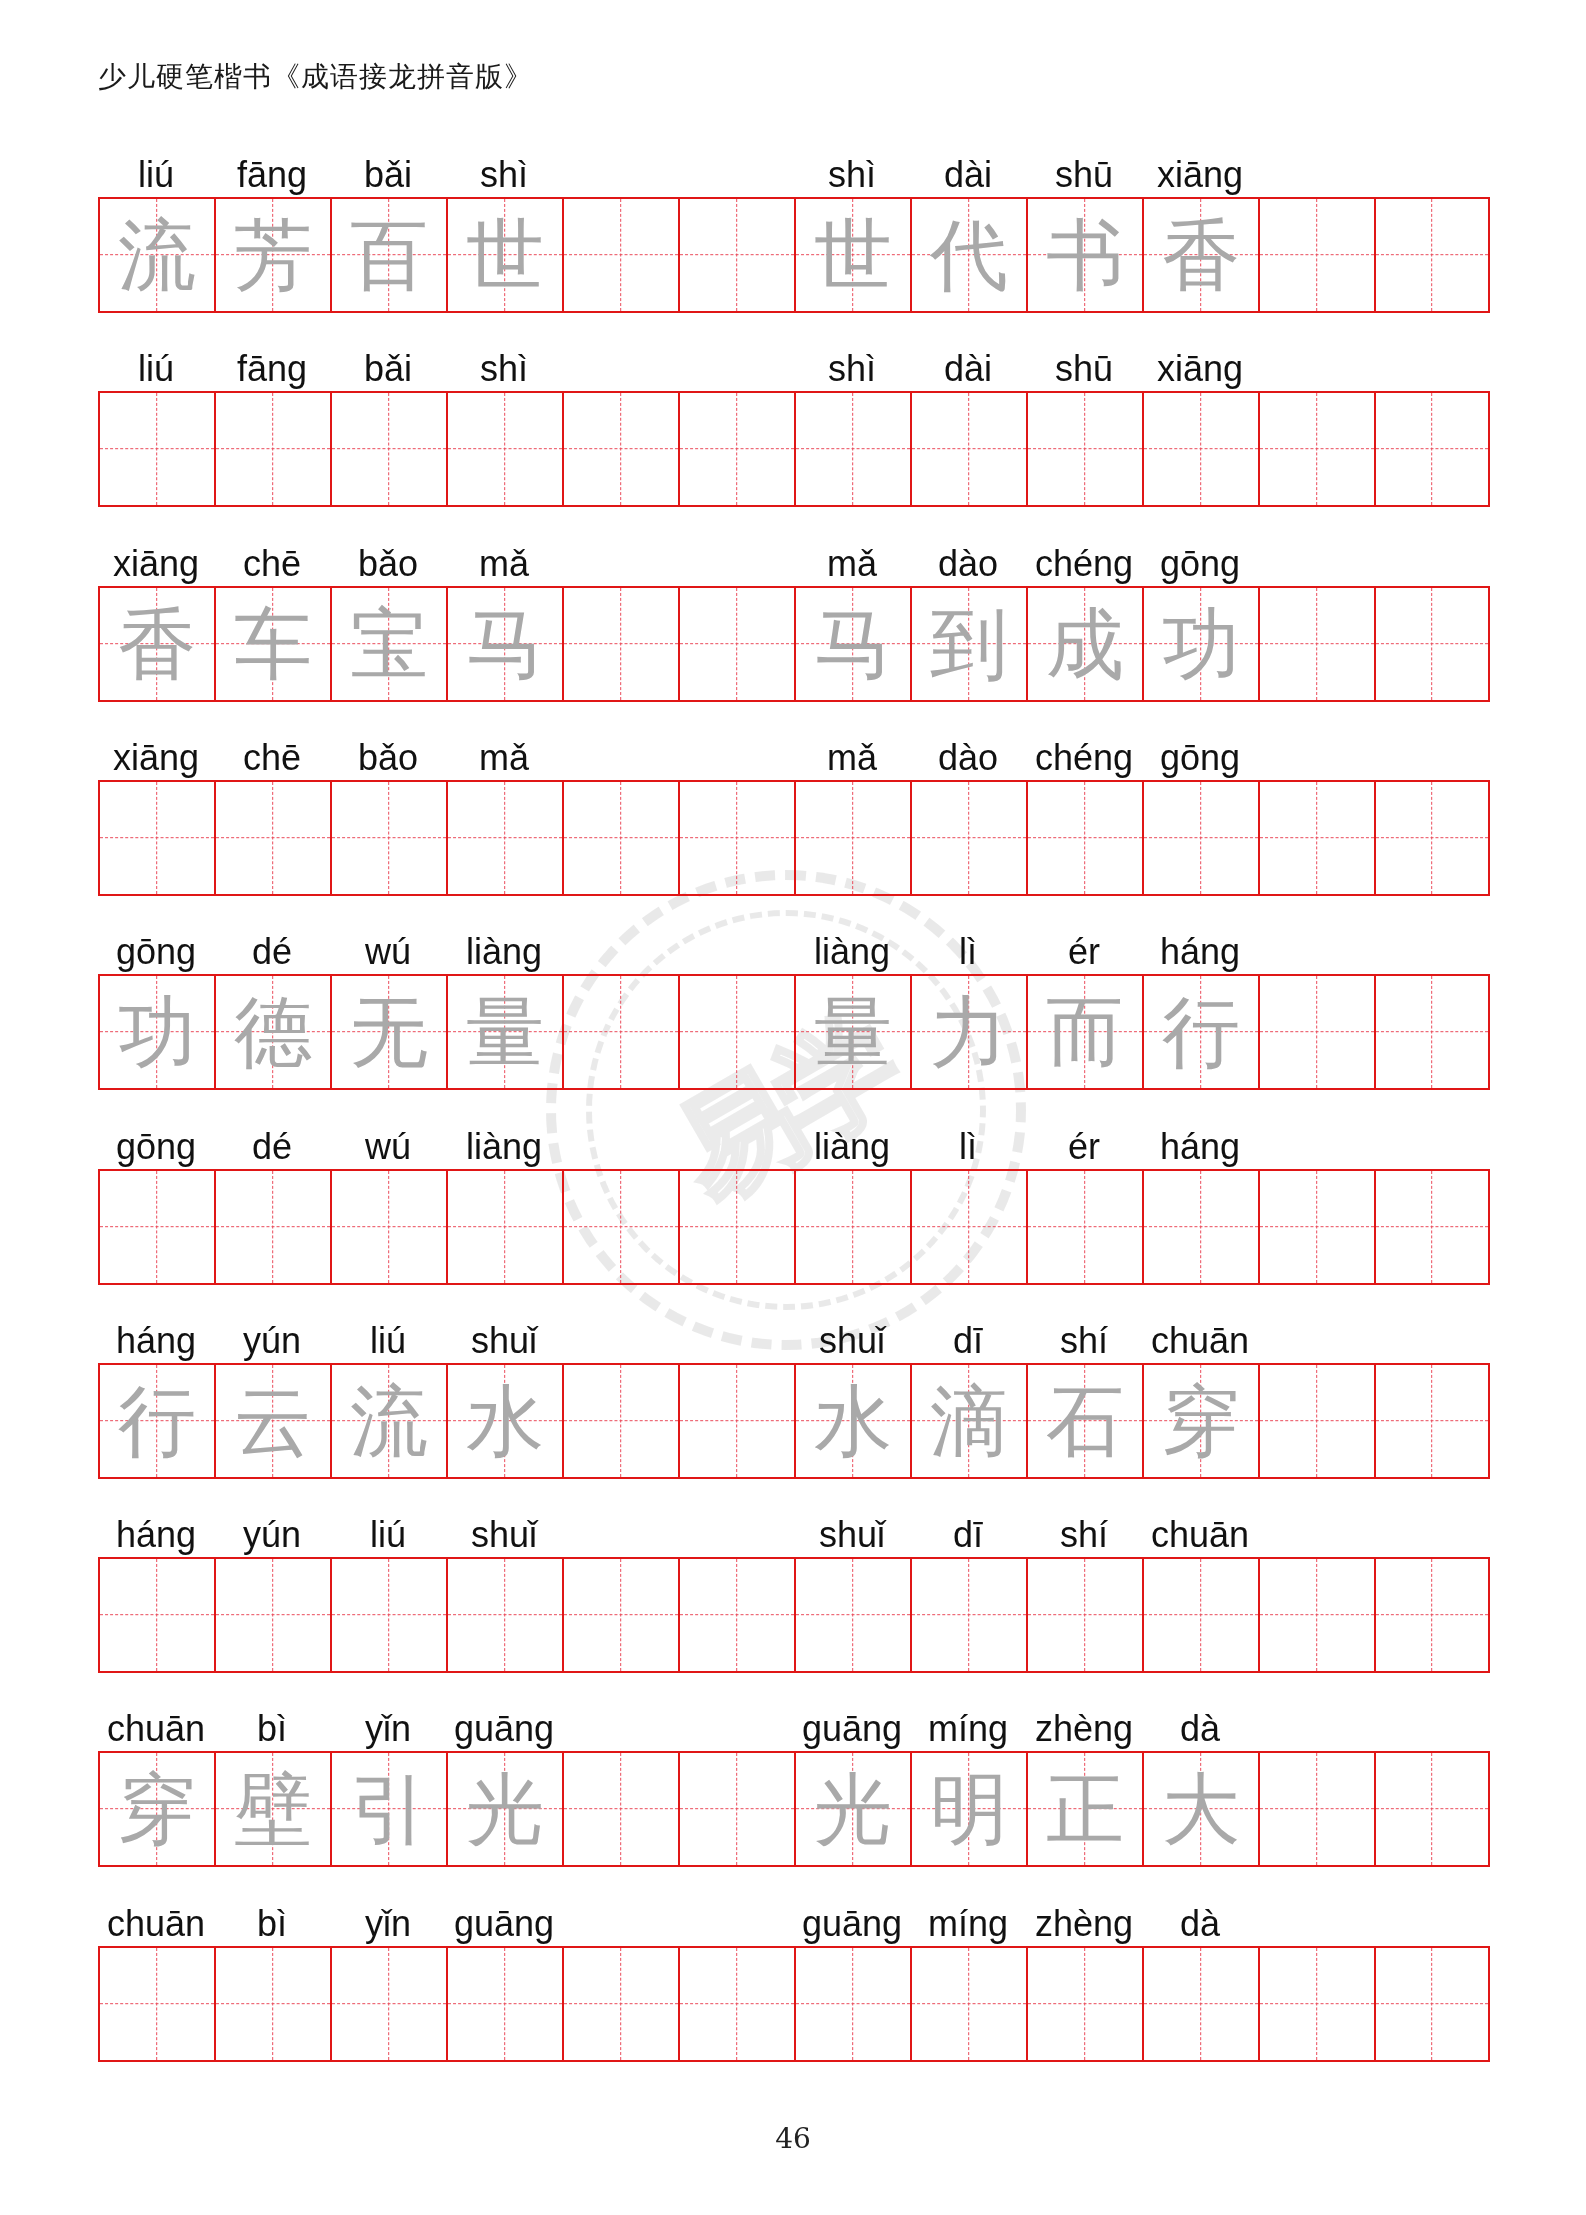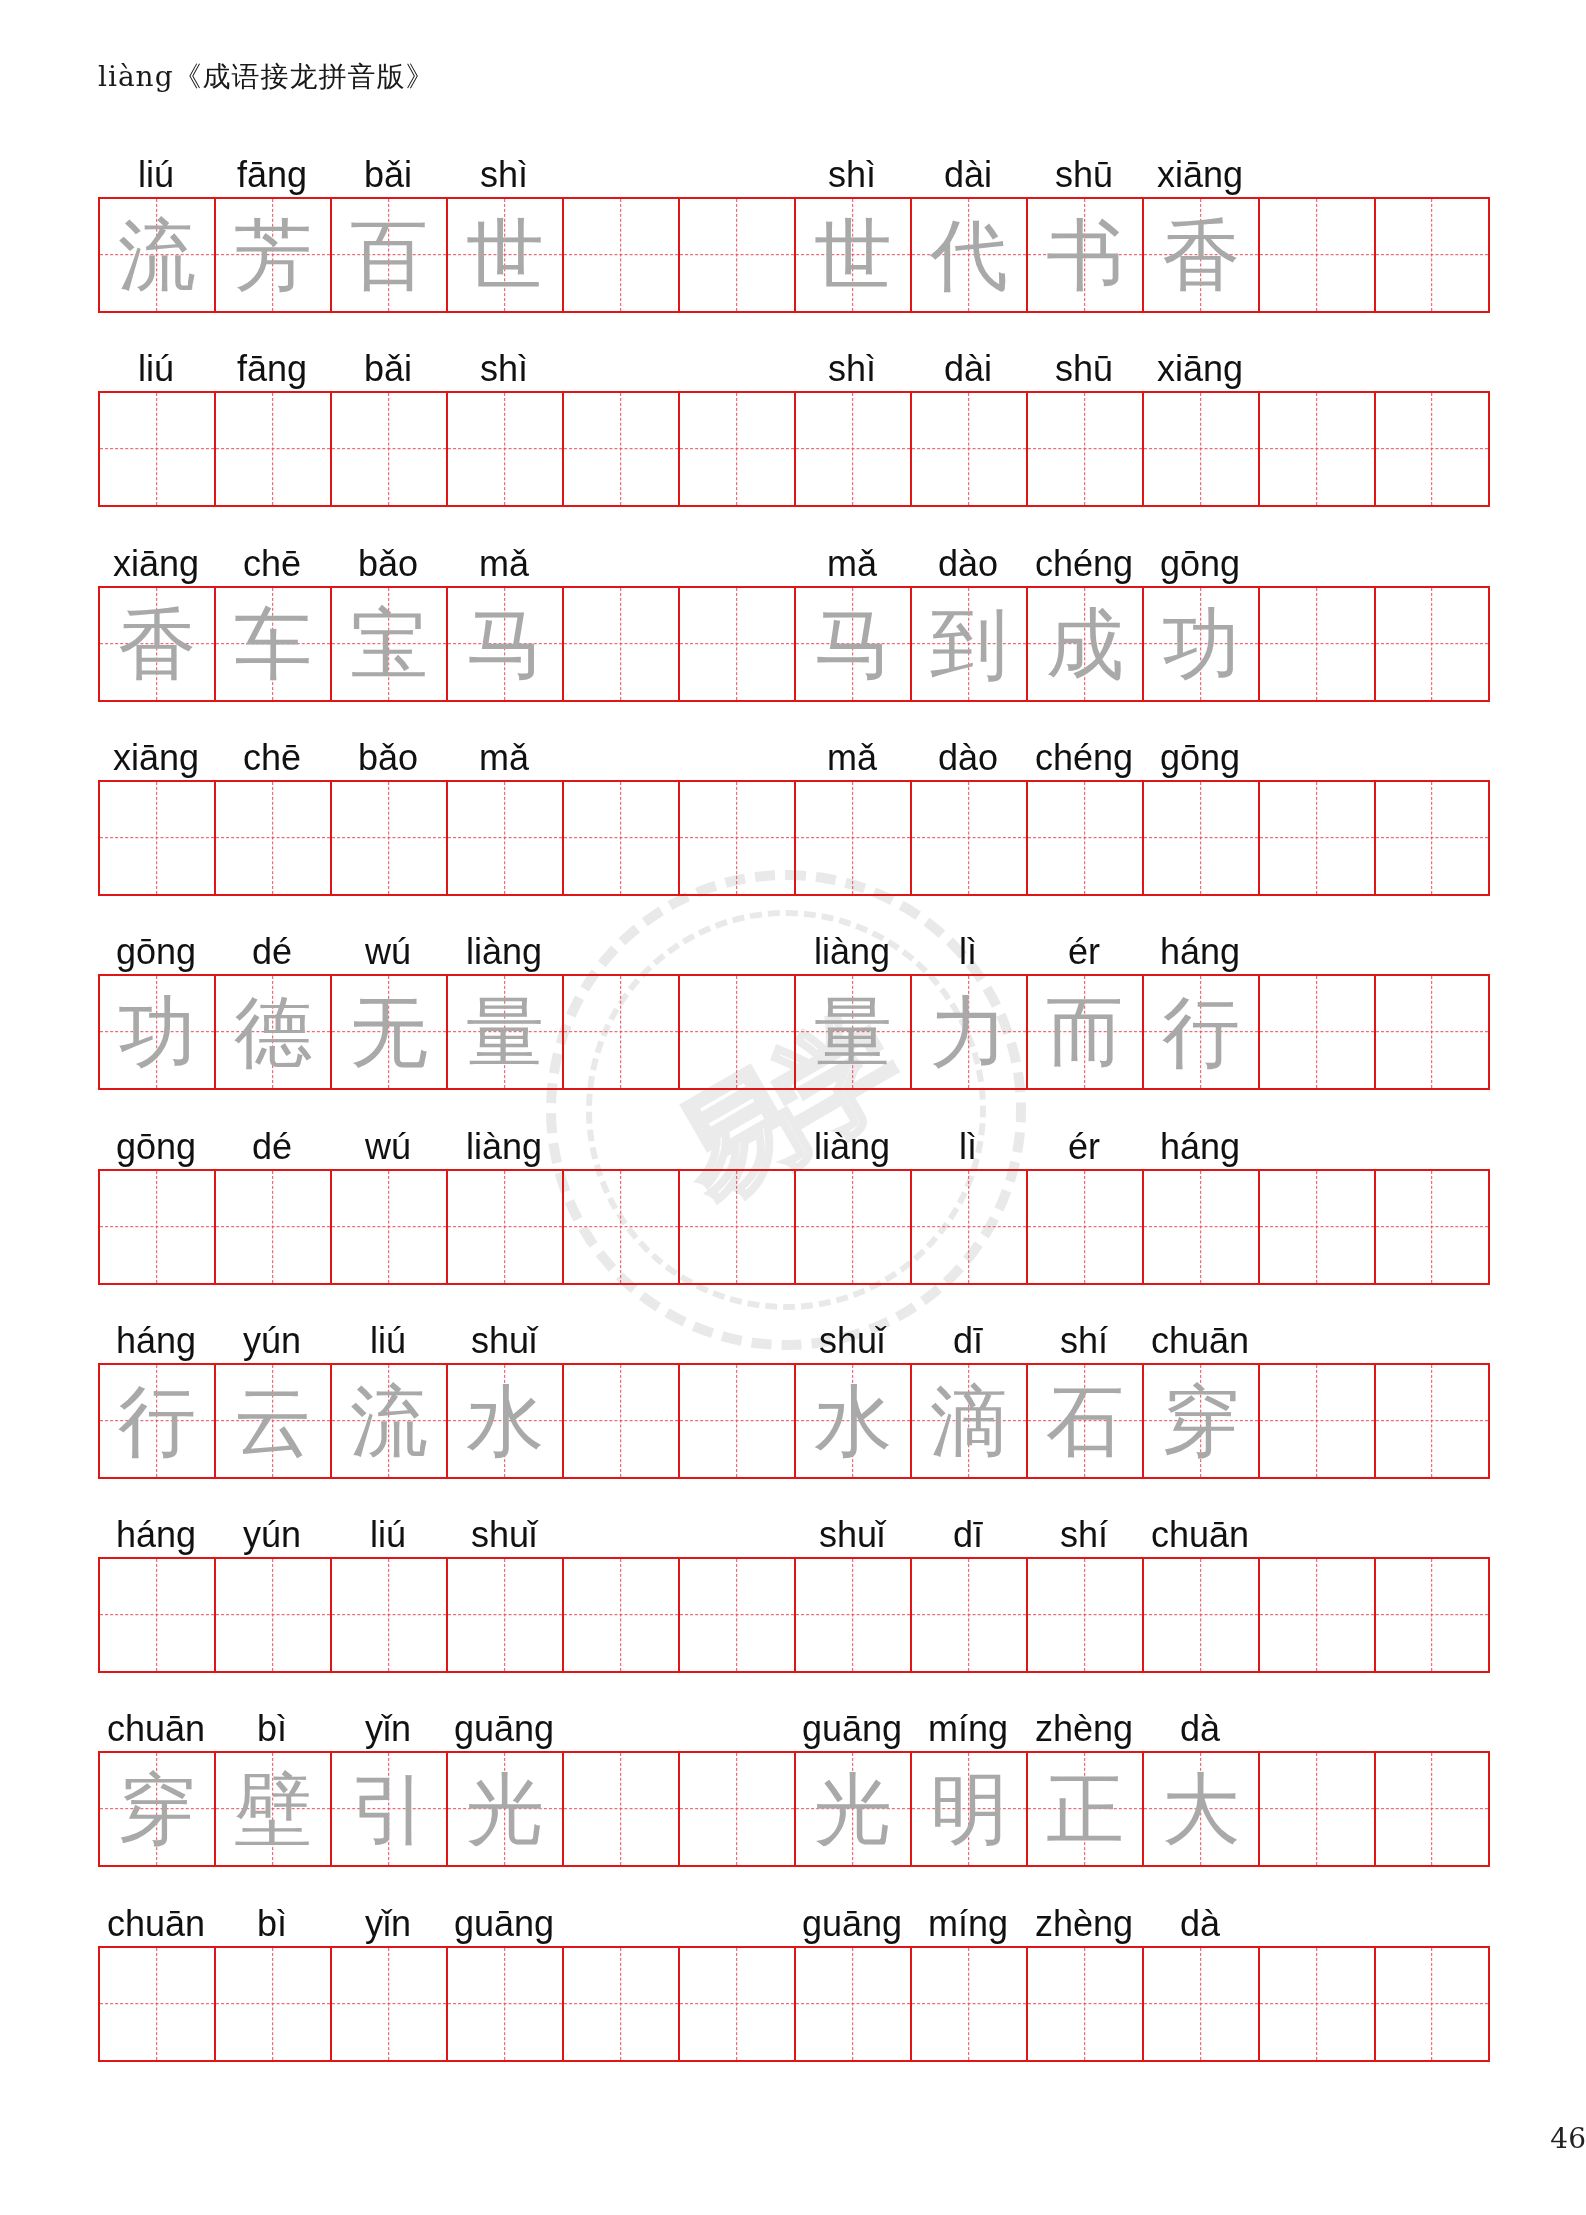--- a/index.html
+++ b/index.html
@@ -34,21 +34,21 @@
     position: absolute; top: 50%; left: 0; right: 0; height: 0;
     border-top: 1.6px dashed #ea4a5a; transform: translateY(-0.8px);
   }
   .cell .char {
     position: absolute; left: 0; top: 0; width: 100%; height: 100%;
     display: flex; align-items: center; justify-content: center;
     font-family: "DejaVu Serif", "Liberation Serif", serif;
     font-size: 78px; color: #a9a9a9; line-height: 1; z-index: 2;
   }
   .page-number {
-    position: absolute; left: 0; width: 1586px; top: 2122px; text-align: right;
+    position: absolute; left: 0; width: 1586px; top: 2122px; text-align: center;
     font-family: "DejaVu Serif", "Liberation Serif", serif; font-size: 28px; color: #222;
   }
   .watermark {
     position: absolute; left: 546px; top: 870px; width: 480px; height: 480px;
     pointer-events: none; z-index: 0; opacity: 0.55;
   }
   .watermark .ring {
     position: absolute; border-radius: 50%; box-sizing: border-box;
     border: 10px dashed #d8d8d8;
   }
@@ -68,21 +68,21 @@
 
 <div class="page">
 
   <div class="watermark">
     <div class="ring outer"></div>
     <div class="ring inner"></div>
     <div class="wm-text">易学</div>
   </div>
 
   <div class="content">
-    <div class="header">liàng《成语接龙拼音版》</div>
+    <div class="header">少儿硬笔楷书《成语接龙拼音版》</div>
 
     <div id="blocks">
         <div class="block" style="top: 141px;">
           <div class="pinyin-row">
             <div class="py">liú</div>
             <div class="py">fāng</div>
             <div class="py">bǎi</div>
             <div class="py">shì</div>
             <div class="py"></div>
             <div class="py"></div>

